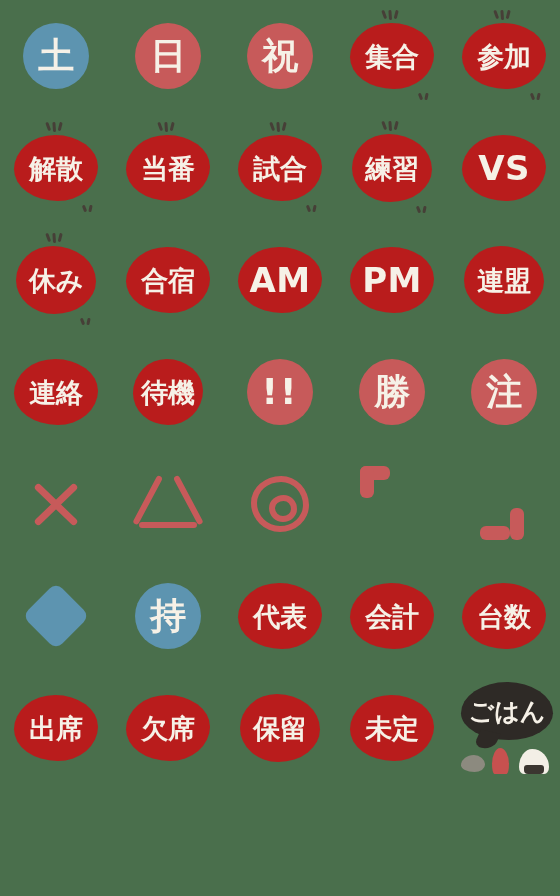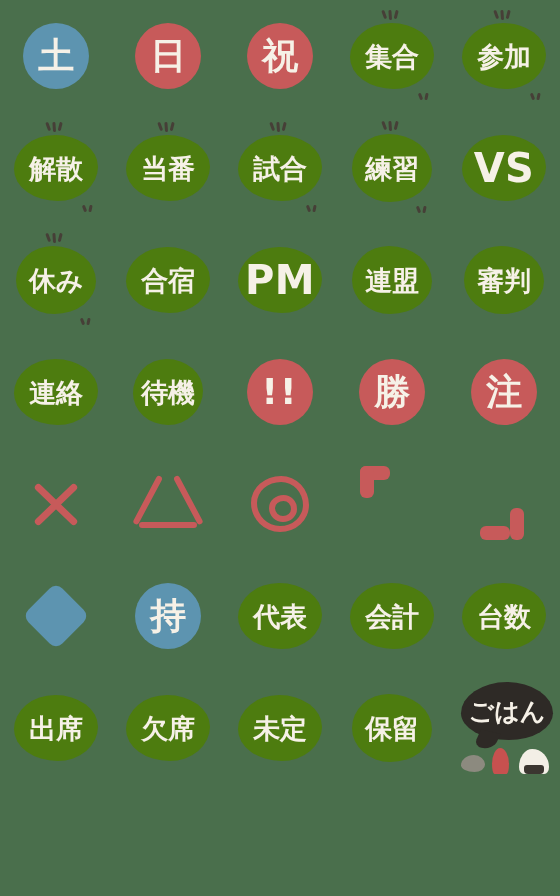--- a/index.html
+++ b/index.html
@@ -62,27 +62,27 @@
     width: 80px;
     height: 68px;
     border-radius: 46% 54% 52% 48% / 50% 52% 48% 50%;
   }
   .shape-blob-narrow {
     width: 70px;
     height: 66px;
     border-radius: 48% 52% 50% 50% / 52% 48% 52% 48%;
   }
 
-  .fill-dark   { background: #4d7c0f; }
+  .fill-dark   { background: #b91c1c; }
   .fill-red    { background: #c75a5a; }
   .fill-blue   { background: #5d94b0; }
 
   .label-2 { font-size: 27px; }
   .label-1 { font-size: 36px; }
-  .label-latin { font-size: 40px; letter-spacing: 0.01em; }
+  .label-latin { font-size: 34px; letter-spacing: 0.01em; }
   .label-bang { font-size: 36px; letter-spacing: 0.06em; }
 
   
   .ticks {
     position: absolute;
     display: flex;
     gap: 3px;
     pointer-events: none;
   }
   .ticks.top {
@@ -351,31 +351,31 @@
         </span>
       </div>
     </div>
     <div class="cell">
       <div class="badge shape-blob fill-dark">
         <span class="label-2">合宿</span>
       </div>
     </div>
     <div class="cell">
       <div class="badge shape-blob fill-dark">
+        <span class="label-latin">AM</span>
+      </div>
+    </div>
+    <div class="cell">
+      <div class="badge shape-blob fill-dark">
         <span class="label-latin">PM</span>
       </div>
     </div>
     <div class="cell">
       <div class="badge shape-blob2 fill-dark">
         <span class="label-2">連盟</span>
-      </div>
-    </div>
-    <div class="cell">
-      <div class="badge shape-blob2 fill-dark">
-        <span class="label-2">審判</span>
       </div>
     </div>
     <div class="cell">
       <div class="badge shape-blob fill-dark">
         <span class="label-2">連絡</span>
       </div>
     </div>
     <div class="cell">
       <div class="badge shape-blob-narrow fill-dark">
         <span class="label-2">待機</span>
@@ -454,27 +454,27 @@
       <div class="badge shape-blob fill-dark">
         <span class="label-2">出席</span>
       </div>
     </div>
     <div class="cell">
       <div class="badge shape-blob fill-dark">
         <span class="label-2">欠席</span>
       </div>
     </div>
     <div class="cell">
-      <div class="badge shape-blob fill-dark">
-        <span class="label-2">未定</span>
-      </div>
-    </div>
-    <div class="cell">
       <div class="badge shape-blob2 fill-dark">
         <span class="label-2">保留</span>
+      </div>
+    </div>
+    <div class="cell">
+      <div class="badge shape-blob fill-dark">
+        <span class="label-2">未定</span>
       </div>
     </div>
     <div class="cell">
       <div class="gohan-wrap">
         <div class="gohan-bubble">
           <span>ごはん</span>
         </div>
         <div class="gohan-items">
           <span class="gi gi-rock"></span>
           <span class="gi gi-red"></span>

